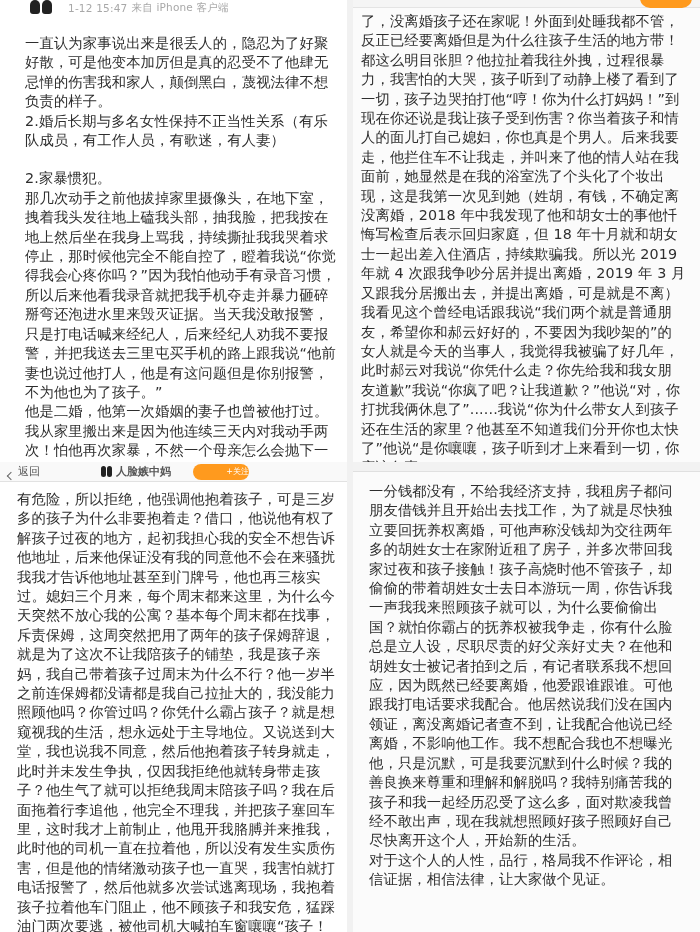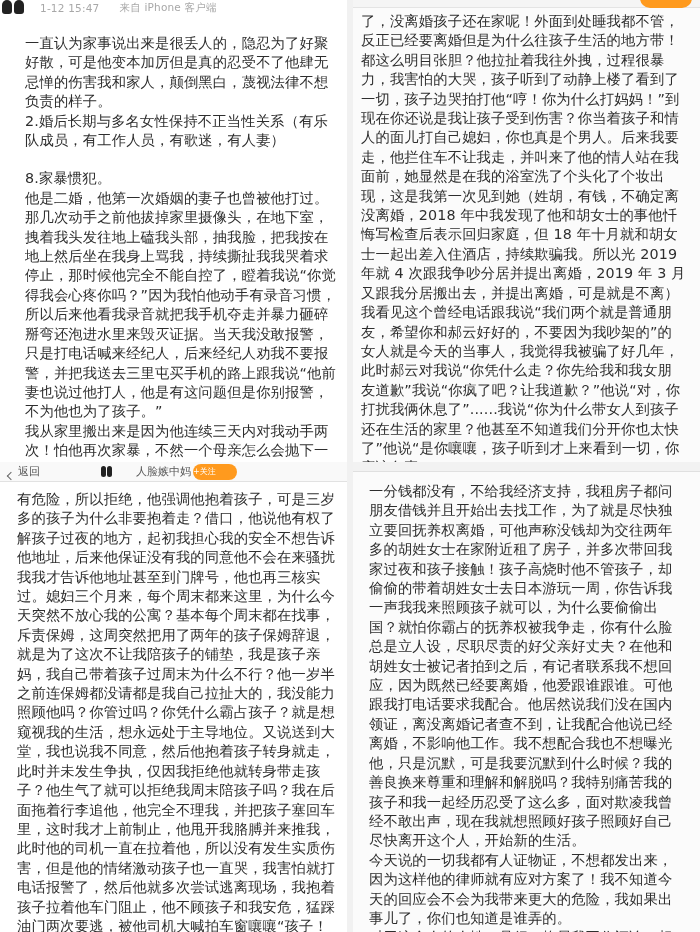--- a/index.html
+++ b/index.html
@@ -6,21 +6,21 @@
   html, body { width: 700px; height: 932px; overflow: hidden; background: #ffffff; }
   body { font-family: "DejaVu Sans", "Liberation Sans", sans-serif; color: #2b2b2b; position: relative; }
   .collage { position: relative; width: 700px; height: 932px; }
   .panel { position: absolute; background: #ffffff; overflow: hidden; }
   .panel.tl { left: 0; top: 0; width: 347px; height: 462px; }
   .panel.tr { left: 353px; top: 0; width: 347px; height: 462px; background: #fbfbfb; }
   .panel.bl { left: 0; top: 462px; width: 347px; height: 470px; }
   .panel.br { left: 353px; top: 462px; width: 347px; height: 470px; background: #fbfbfb; font-family: Liberation Serif, serif; }
   .divider-v { position: absolute; left: 347px; top: 0; width: 6px; height: 932px; background: #f1f1f1; }
 
-  .post-header { position: absolute; left: 0; top: 0; width: 100%; height: 16px; display: flex; align-items: center; }
+  .post-header { position: absolute; left: 0; top: 0; width: 100%; height: 16px; display: flex; align-items: center; padding-left: 28px; }
   .avatar { width: 26px; height: 16px; position: relative; margin-right: 14px; }
   .avatar::before, .avatar::after { content: ""; position: absolute; top: 0; width: 10px; height: 14px; background: #222; border-radius: 5px 5px 3px 3px; }
   .avatar::before { left: 2px; }
   .avatar::after { left: 14px; }
   .post-meta { font-size: 10.5px; color: #a8a8a8; letter-spacing: 0.2px; }
   .follow-pill-tr { position: absolute; right: 8px; top: -8px; width: 52px; height: 16px; border-radius: 0 0 10px 10px; background: #ff9a1e; }
   .header-bar-tr { position: absolute; left: 0; top: 0; width: 100%; height: 8px; background: #f5f5f5; border-bottom: 1px solid #e4e4e4; }
 
   .text-body { position: absolute; left: 25px; right: 8px; font-size: 14.3px; line-height: 19.4px; color: #2e2e2e; letter-spacing: 0.15px; word-break: break-all; }
   .panel.tl .text-body { top: 26px; margin-top: 8px; }
@@ -29,42 +29,42 @@
   .panel.br .text-body { top: 20px; left: 16px; right: 16px; }
   .para { display: block; }
   .gap { height: 19px; }
 
   .nav-bar { position: absolute; left: 0; top: 0; width: 100%; height: 20px; background: rgba(248,248,248,0.92); border-bottom: 1px solid #e2e2e2; display: flex; align-items: center; }
   .nav-back { font-size: 11px; color: #555; margin-left: 8px; display: flex; align-items: flex-end; gap: 2px; }
   .nav-back .chev { display: inline-block; width: 6px; height: 6px; border-left: 1.5px solid #666; border-bottom: 1.5px solid #666; transform: rotate(45deg); margin-right: 2px; }
   .nav-avatar { width: 14px; height: 12px; margin-left: 60px; position: relative; }
   .nav-avatar::before, .nav-avatar::after { content: ""; position: absolute; top: 0; width: 5px; height: 11px; background: #222; border-radius: 3px; }
   .nav-avatar::before { left: 1px; } .nav-avatar::after { left: 7px; }
-  .nav-name { font-size: 11px; color: #555; margin-left: 22px; }
-  .nav-follow { position: absolute; left: 193px; top: 2px; width: 44px; height: 16px; background: #ff9a1e; border-radius: 9px; font-size: 8px; color: #fff; text-align: left; line-height: 16px; }
+  .nav-name { font-size: 11px; color: #555; margin-left: 2px; font-weight: bold; }
+  .nav-follow { position: absolute; left: 193px; top: 2px; width: 56px; height: 16px; background: #ff9a1e; border-radius: 9px; font-size: 8px; color: #fff; text-align: right; line-height: 16px; }
   .panel.br .cut-line-top { position: absolute; left: 0; top: 0; width: 100%; height: 10px; background: #f2f2f2; border-bottom: 1px solid #e0e0e0; }
 </style>
 </head>
 <body>
 
 <div class="collage">
 
   <section class="panel tl">
     <div class="post-header">
       <span class="avatar"></span>
       <span class="post-meta">1-12 15:47</span>
-      <span class="post-meta" style="margin-left:20px">来自 iPhone 客户端</span>
+      <span class="post-meta" style="margin-left:4px">来自 iPhone 客户端</span>
     </div>
     <div class="text-body">
       <span class="para">一直认为家事说出来是很丢人的，隐忍为了好聚好散，可是他变本加厉但是真的忍受不了他肆无忌惮的伤害我和家人，颠倒黑白，蔑视法律不想负责的样子。</span>
       <span class="para">2.婚后长期与多名女性保持不正当性关系（有乐队成员，有工作人员，有歌迷，有人妻）</span>
       <span class="para gap"></span>
-      <span class="para">8.家暴惯犯。</span>
+      <span class="para">2.家暴惯犯。</span>
+      <span class="para">那几次动手之前他拔掉家里摄像头，在地下室，拽着我头发往地上磕我头部，抽我脸，把我按在地上然后坐在我身上骂我，持续撕扯我我哭着求停止，那时候他完全不能自控了，瞪着我说“你觉得我会心疼你吗？”因为我怕他动手有录音习惯，所以后来他看我录音就把我手机夺走并暴力砸碎掰弯还泡进水里来毁灭证据。当天我没敢报警，只是打电话喊来经纪人，后来经纪人劝我不要报警，并把我送去三里屯买手机的路上跟我说“他前妻也说过他打人，他是有这问题但是你别报警，不为他也为了孩子。”</span>
       <span class="para">他是二婚，他第一次婚姻的妻子也曾被他打过。</span>
-      <span class="para">那几次动手之前他拔掉家里摄像头，在地下室，拽着我头发往地上磕我头部，抽我脸，把我按在地上然后坐在我身上骂我，持续撕扯我我哭着求停止，那时候他完全不能自控了，瞪着我说“你觉得我会心疼你吗？”因为我怕他动手有录音习惯，所以后来他看我录音就把我手机夺走并暴力砸碎掰弯还泡进水里来毁灭证据。当天我没敢报警，只是打电话喊来经纪人，后来经纪人劝我不要报警，并把我送去三里屯买手机的路上跟我说“他前妻也说过他打人，他是有这问题但是你别报警，不为他也为了孩子。”</span>
       <span class="para">我从家里搬出来是因为他连续三天内对我动手两次！怕他再次家暴，不然一个母亲怎么会抛下一直自己抚养的孩子躲出来住？我知道家里有阿姨，能照顾好孩子，我先安置好自己，远离他，可他到外运事我抛弃</span>
     </div>
   </section>
 
   <section class="panel tr">
     <div class="header-bar-tr"></div>
     <div class="follow-pill-tr"></div>
     <div class="text-body">
       <span class="para">了，没离婚孩子还在家呢！外面到处睡我都不管，反正已经要离婚但是为什么往孩子生活的地方带！都这么明目张胆？他拉扯着我往外拽，过程很暴力，我害怕的大哭，孩子听到了动静上楼了看到了一切，孩子边哭拍打他“哼！你为什么打妈妈！”到现在你还说是我让孩子受到伤害？你当着孩子和情人的面儿打自己媳妇，你也真是个男人。后来我要走，他拦住车不让我走，并叫来了他的情人站在我面前，她显然是在我的浴室洗了个头化了个妆出现，这是我第一次见到她（姓胡，有钱，不确定离没离婚，2018 年中我发现了他和胡女士的事他忏悔写检查后表示回归家庭，但 18 年十月就和胡女士一起出差入住酒店，持续欺骗我。所以光 2019 年就 4 次跟我争吵分居并提出离婚，2019 年 3 月又跟我分居搬出去，并提出离婚，可是就是不离）我看见这个曾经电话跟我说“我们两个就是普通朋友，希望你和郝云好好的，不要因为我吵架的”的女人就是今天的当事人，我觉得我被骗了好几年，此时郝云对我说“你凭什么走？你先给我和我女朋友道歉”我说“你疯了吧？让我道歉？”他说“对，你打扰我俩休息了”......我说“你为什么带女人到孩子还在生活的家里？他甚至不知道我们分开你也太快了”他说“是你嚷嚷，孩子听到才上来看到一切，你应该负责......”</span>
 
@@ -83,19 +83,18 @@
     </div>
     <div class="text-body">
       <span class="para">有危险，所以拒绝，他强调他抱着孩子，可是三岁多的孩子为什么非要抱着走？借口，他说他有权了解孩子过夜的地方，起初我担心我的安全不想告诉他地址，后来他保证没有我的同意他不会在来骚扰我我才告诉他地址甚至到门牌号，他也再三核实过。媳妇三个月来，每个周末都来这里，为什么今天突然不放心我的公寓？基本每个周末都在找事，斥责保姆，这周突然把用了两年的孩子保姆辞退，就是为了这次不让我陪孩子的铺垫，我是孩子亲妈，我自己带着孩子过周末为什么不行？他一岁半之前连保姆都没请都是我自己拉扯大的，我没能力照顾他吗？你管过吗？你凭什么霸占孩子？就是想窥视我的生活，想永远处于主导地位。又说送到大堂，我也说我不同意，然后他抱着孩子转身就走，此时并未发生争执，仅因我拒绝他就转身带走孩子？他生气了就可以拒绝我周末陪孩子吗？我在后面拖着行李追他，他完全不理我，并把孩子塞回车里，这时我才上前制止，他甩开我胳膊并来推我，此时他的司机一直在拉着他，所以没有发生实质伤害，但是他的情绪激动孩子也一直哭，我害怕就打电话报警了，然后他就多次尝试逃离现场，我抱着孩子拉着他车门阻止，他不顾孩子和我安危，猛踩油门两次要逃，被他司机大喊拍车窗嚷嚷“孩子！孩子危险！”他才停下来，孩子已经吓的一直哭了。</span>
     </div>
   </section>
 
   <section class="panel br">
     <div class="cut-line-top"></div>
     <div class="text-body">
       <span class="para">一分钱都没有，不给我经济支持，我租房子都问朋友借钱并且开始出去找工作，为了就是尽快独立要回抚养权离婚，可他声称没钱却为交往两年多的胡姓女士在家附近租了房子，并多次带回我家过夜和孩子接触！孩子高烧时他不管孩子，却偷偷的带着胡姓女士去日本游玩一周，你告诉我一声我我来照顾孩子就可以，为什么要偷偷出国？就怕你霸占的抚养权被我争走，你有什么脸总是立人设，尽职尽责的好父亲好丈夫？在他和胡姓女士被记者拍到之后，有记者联系我不想回应，因为既然已经要离婚，他爱跟谁跟谁。可他跟我打电话要求我配合。他居然说我们没在国内领证，离没离婚记者查不到，让我配合他说已经离婚，不影响他工作。我不想配合我也不想曝光他，只是沉默，可是我要沉默到什么时候？我的善良换来尊重和理解和解脱吗？我特别痛苦我的孩子和我一起经历忍受了这么多，面对欺凌我曾经不敢出声，现在我就想照顾好孩子照顾好自己尽快离开这个人，开始新的生活。</span>
-      <span class="para">今天说的一切我都有人证物证，不想都发出来，因为这样他的律师就有应对方案了！我不知道今天的回应会不会为我带来更大的危险，我如果出事儿了，你们也知道是谁弄的。</span>
       <span class="para">对于这个人的人性，品行，格局我不作评论，相信证据，相信法律，让大家做个见证。</span>
     </div>
   </section>
 
   <div class="divider-v"></div>
 </div>
 
 </body></html>

